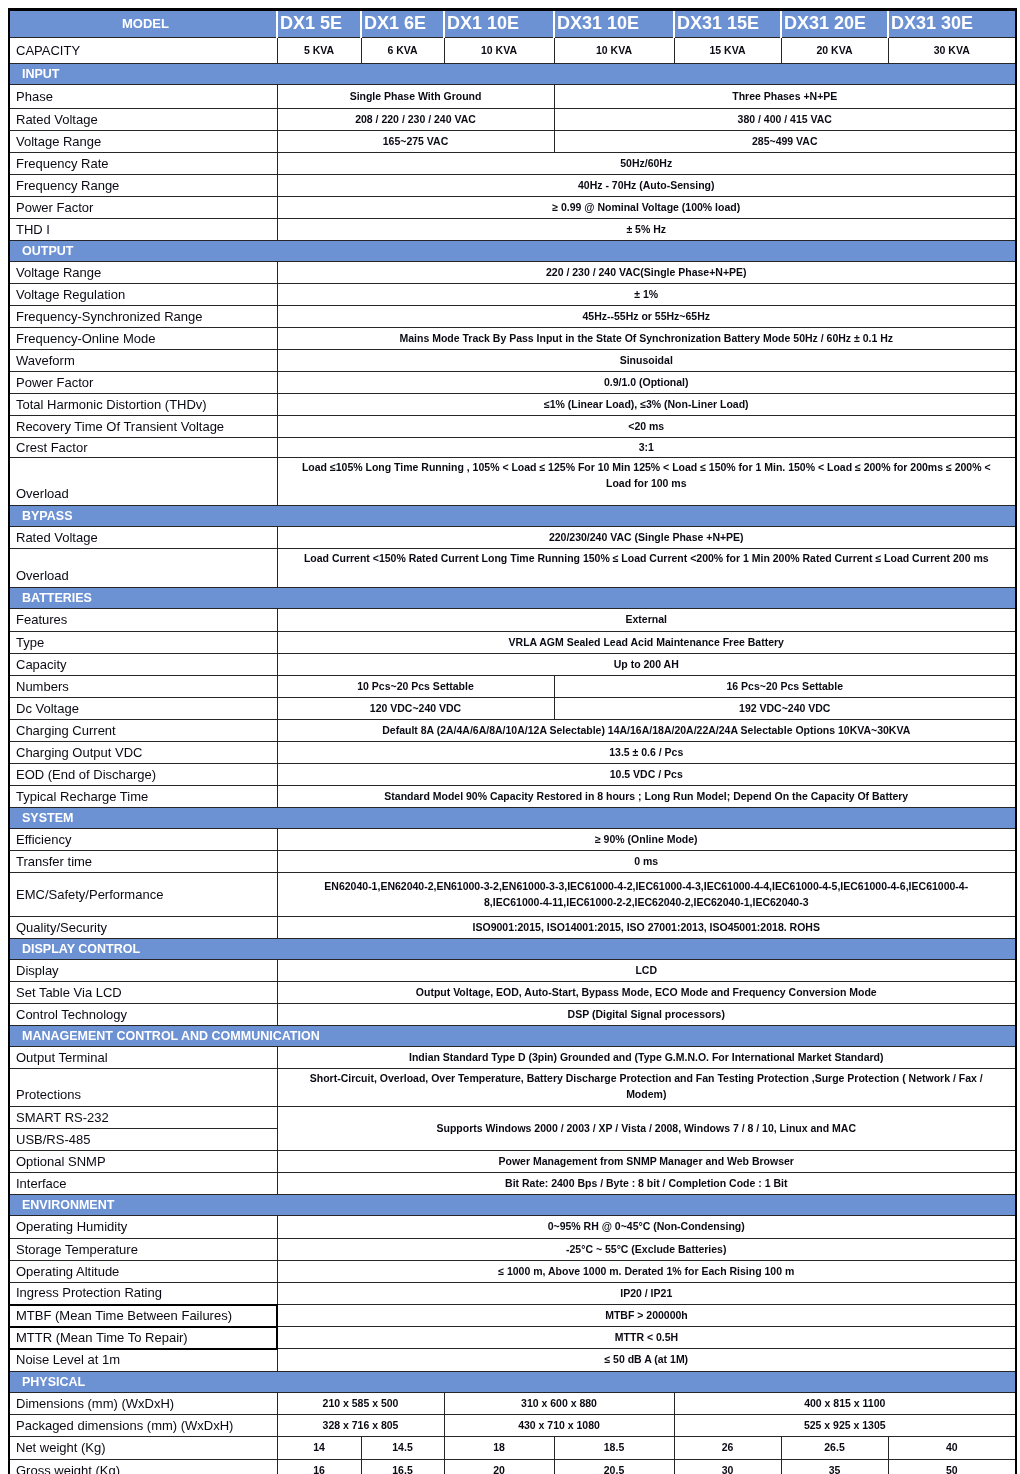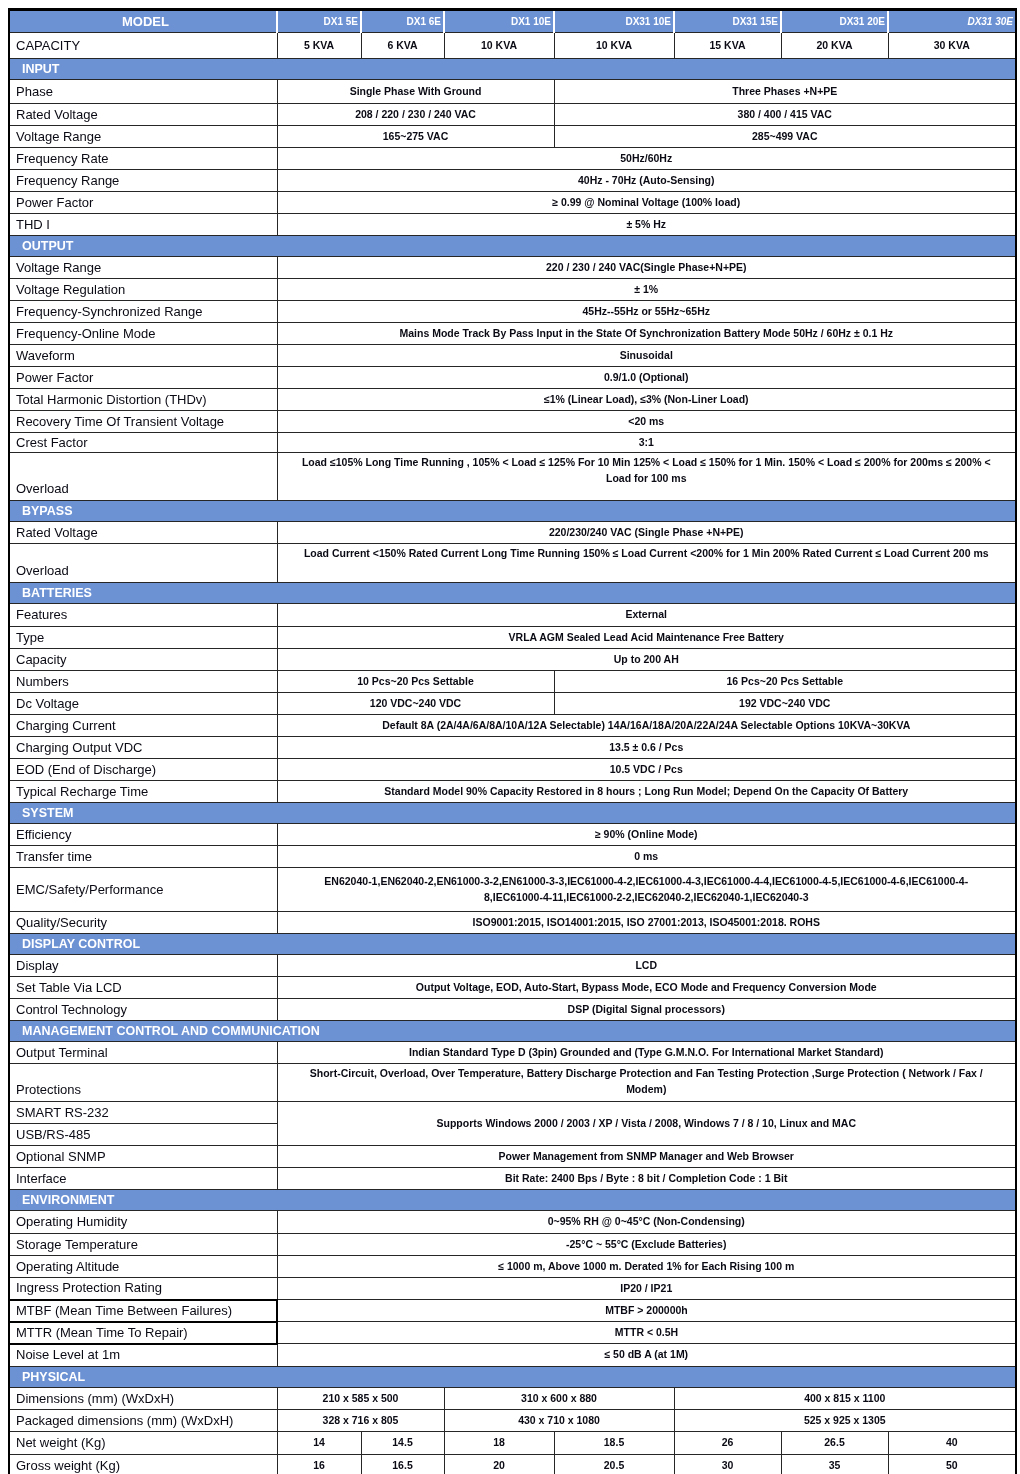--- a/index.html
+++ b/index.html
@@ -11,28 +11,28 @@
   }
   #wrap { padding: 8px 0 0 8px; }
   table {
     border-collapse: collapse; table-layout: fixed; width: 1007px;
     border: 2px solid var(--outer, #000);
   }
   th, td { overflow: hidden; }
   
   .mh {
     background: var(--blue, #6d92d4); color: var(--htext, #fff);
-    font-size: 10px; font-weight: bold; text-align: right;
+    font-size: 18px; font-weight: bold; text-align: left;
     border-top: 3px solid var(--outer, #000);
     border-bottom: 1px solid var(--grid, #262626);
     border-right: 2px solid #ffffff;
     padding: 2px 2px 3px;
   }
   .mh-label { text-align: center; padding-left: 7px; font-size: 13px; }
-  .mh-last { border-right: 1px solid var(--grid, #262626); font-style: italic; }
+  .mh-last { border-right: 1px solid var(--grid, #262626); }
   
   .sec {
     background: var(--blue, #6d92d4); color: var(--htext, #fff);
     font-weight: bold; font-size: 12.5px; text-align: left;
     padding: 2px 6px 3px 12px;
     border-top: 1px solid var(--grid, #262626);
     border-bottom: 1px solid var(--grid, #262626);
   }
   
   .lab {

